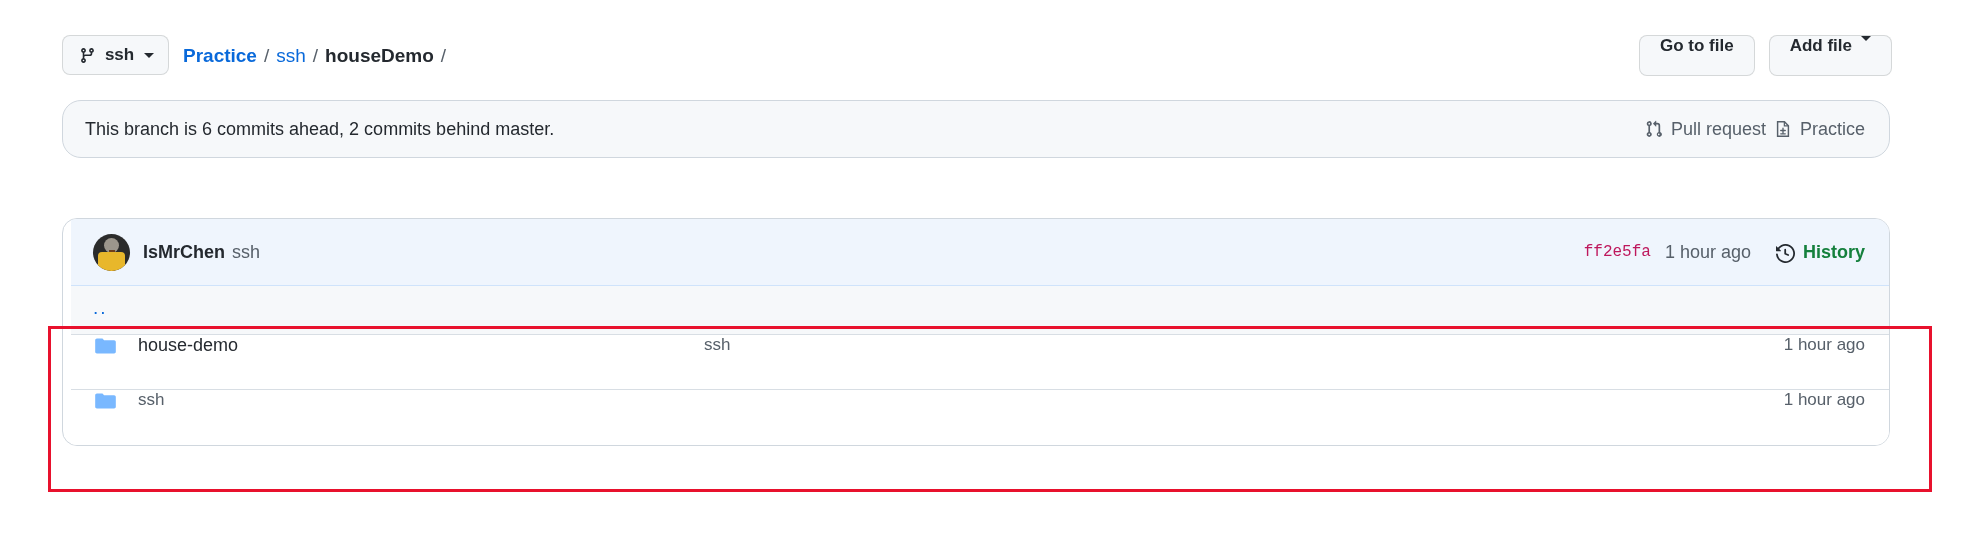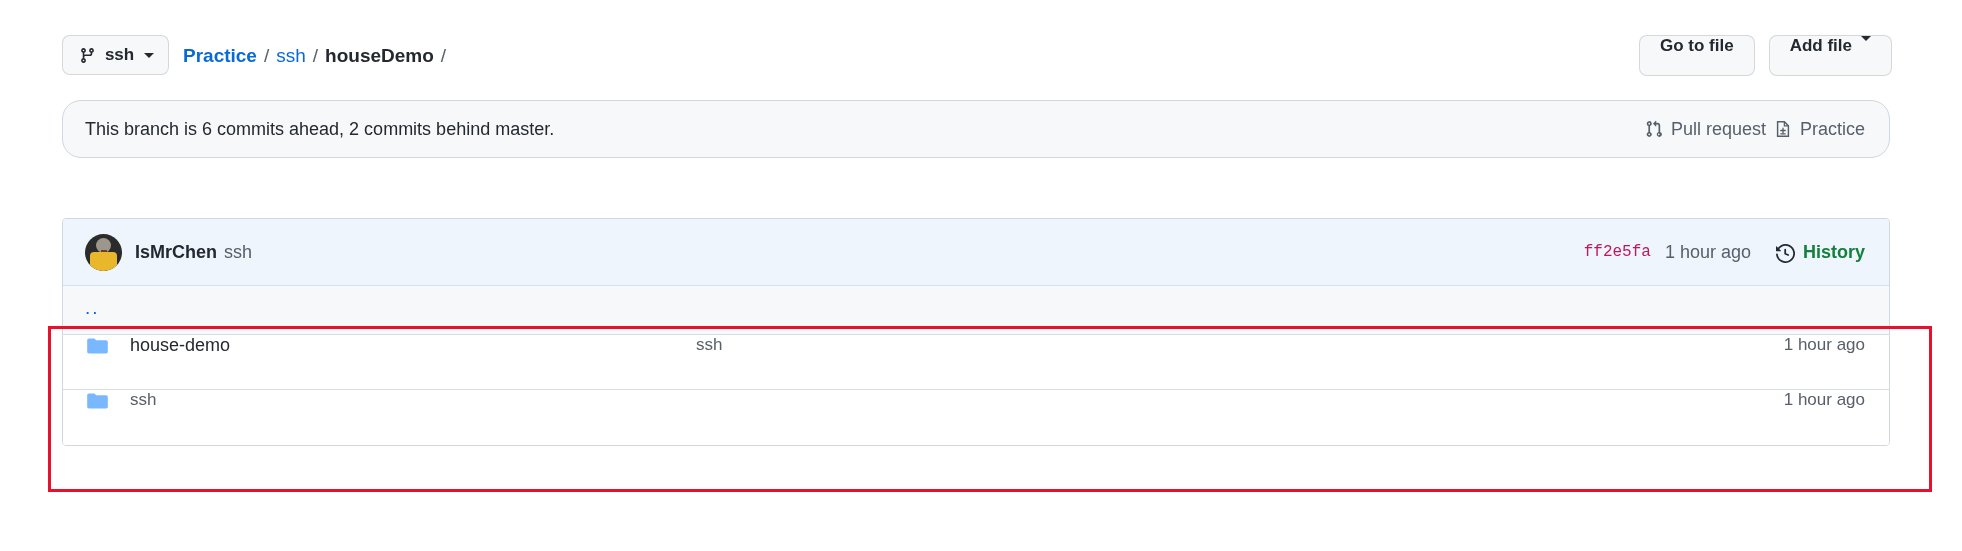--- a/index.html
+++ b/index.html
@@ -153,23 +153,24 @@
   .notice-action .gicon { margin-right: 8px; display:flex; align-items:center; }
 
   
   .filebox {
     position: absolute;
     left: 62px;
     top: 218px;
     width: 1828px;
     box-sizing: border-box;
     border: 1px solid #d0d7de;
-    border-radius: 4px;
+    border-radius: 15px;
     overflow: hidden;
     background: #ffffff;
+    padding-left: 8px;
   }
 
   .commit-row {
     display: flex;
     align-items: center;
     justify-content: space-between;
     height: 67px;
     box-sizing: border-box;
     background: #eff5fd;
     border-bottom: 1px solid #cfe3fb;

